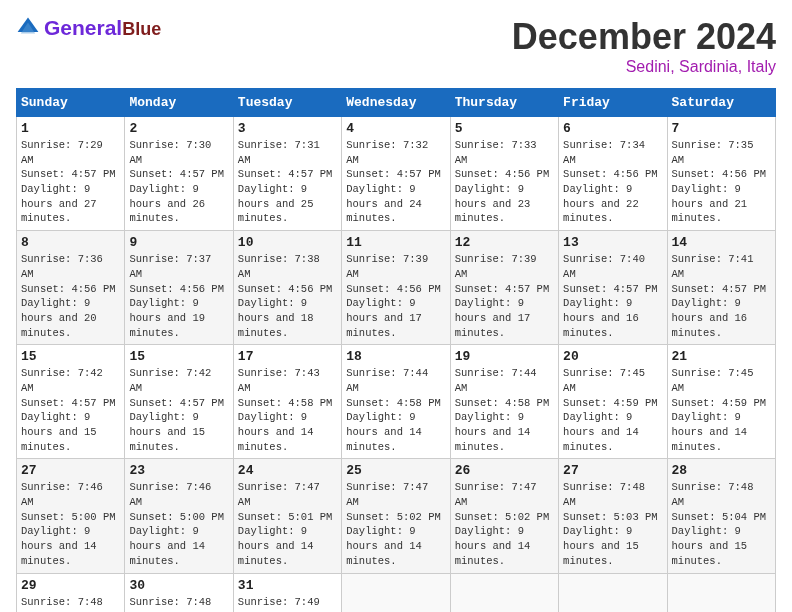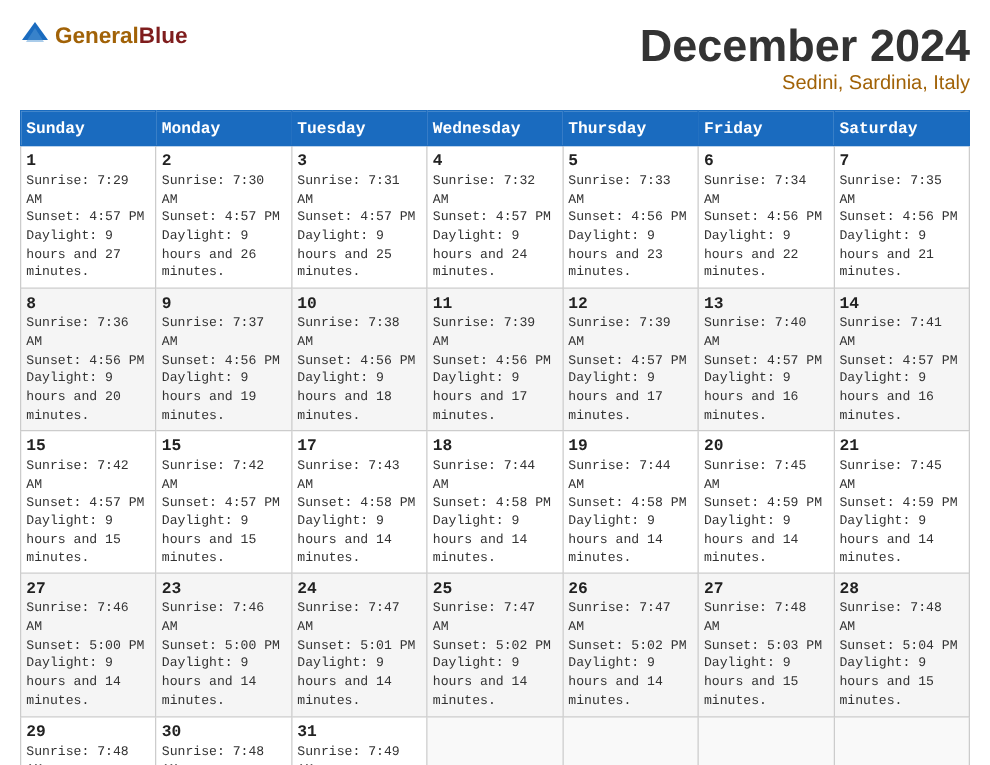--- a/index.html
+++ b/index.html
@@ -15,44 +15,44 @@
       justify-content: space-between;
       align-items: flex-start;
       margin-bottom: 12px;
     }
     .logo {
       display: flex;
       align-items: center;
       gap: 4px;
     }
     .logo-text-general {
-      font-size: 18px;
-      font-weight: bold;
-      color: #a16207;
+      font-size: 21px;
+      font-weight: bold;
+      color: #6d28d9;
     }
     .logo-text-blue {
       font-size: 18px;
       font-weight: bold;
       color: #7f1d1d;
     }
     .logo-icon {
       width: 24px;
       height: 24px;
     }
     .title-block {
       text-align: right;
     }
     .month-title {
       font-size: 36px;
       font-weight: bold;
       color: #333;
     }
     .location-title {
       font-size: 16px;
-      color: #a16207;
+      color: #a21caf;
     }
     .calendar {
       width: 100%;
       border-collapse: collapse;
       font-size: 11px;
       font-family: Liberation Mono, monospace;
     }
     .calendar thead th {
       background-color: #1a6bbf;
       color: #fff;

